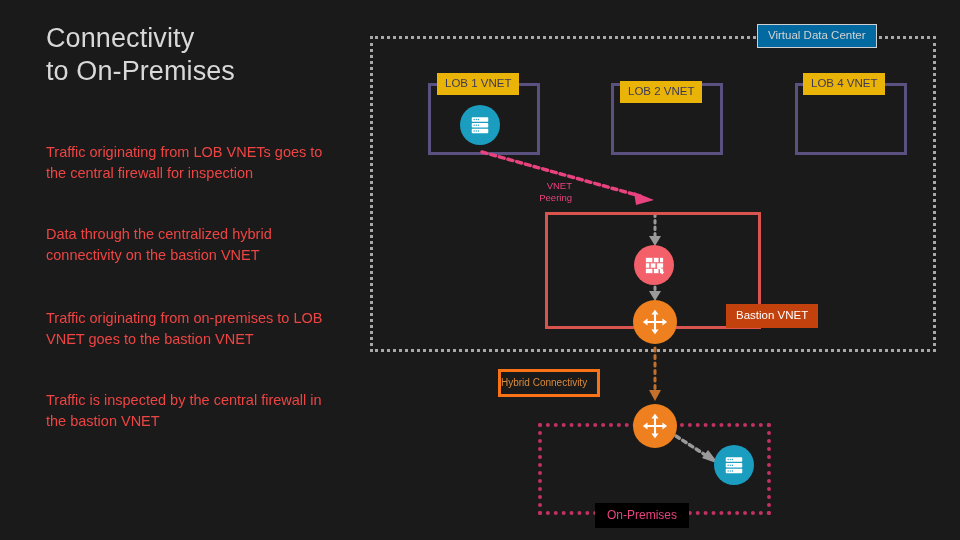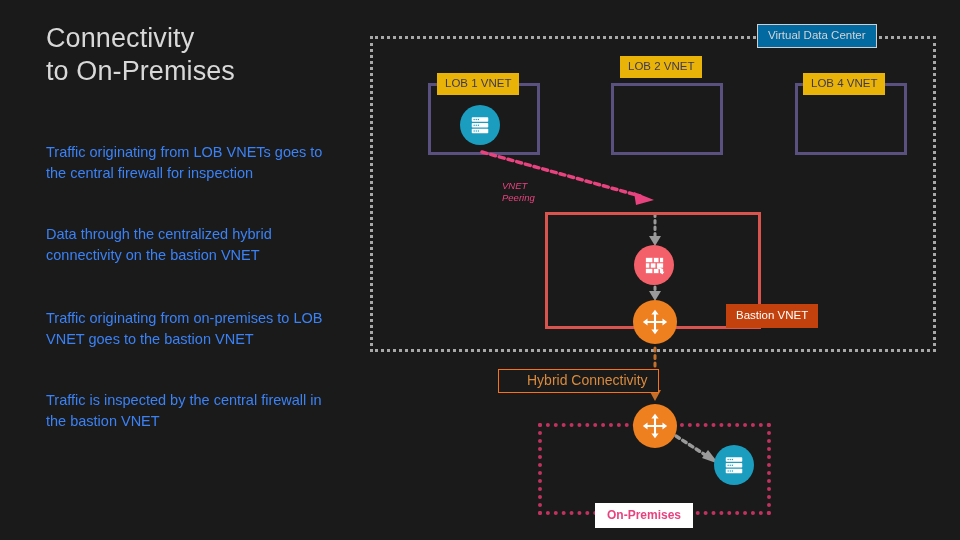--- a/index.html
+++ b/index.html
@@ -15,21 +15,21 @@
   
   .title{
     position:absolute;left:46px;top:22px;width:300px;
     color:#d8d8d8;font-size:27px;line-height:33px;font-weight:400;
     letter-spacing:0.1px;
   }
   .title .l2{display:block;}
 
   .para{
     position:absolute;left:46px;width:288px;
-    color:#3b82f6;font-size:14.5px;line-height:21px;font-weight:400;
+    color:#ef4444;font-size:14.5px;line-height:21px;font-weight:400;
   }
   .p1{top:142px;}
   .p2{top:224px;}
   .p3{top:308px;}
   .p4{top:390px;}
 
   
   .vdc-box{
     position:absolute;left:370px;top:36px;width:566px;height:316px;
     border:3px dotted #a8a8a8;
@@ -57,21 +57,21 @@
 
   .lob-label{
     position:absolute;
     background:#eab308;color:#3d3a55;
     font-size:11.5px;line-height:13px;
     padding:4px 8px 5px 8px;
     white-space:nowrap;
     text-align:center;
   }
   .lbl1{left:437px;top:73px;}
-  .lbl2{left:620px;top:56px;}
+  .lbl2{left:620px;top:81px;}
   .lbl3{left:803px;top:73px;}
 
   
   .circ{
     position:absolute;border-radius:50%;
     display:flex;align-items:center;justify-content:center;
   }
   .teal{background:#1b9dc0;}
   .red{background:#f4606a;}
   .orange{background:#ef8020;}
@@ -90,41 +90,41 @@
   .bastion-label{
     position:absolute;left:726px;top:304px;
     background:#c2410c;color:#ffffff;
     font-size:11.5px;line-height:13px;
     padding:5px 10px 6px 10px;white-space:nowrap;
   }
 
   
   .hybrid-label{
     position:absolute;left:498px;top:369px;
-    border:1px solid #f97316;color:#d98a3c;
-    font-size:14px;line-height:13px;
-    padding:4px 10px 5px 28px;white-space:nowrap;background:#1a1a1a;
+    border:3px solid #f97316;color:#d98a3c;
+    font-size:10px;line-height:13px;
+    padding:4px 10px 5px 0;white-space:nowrap;background:#1a1a1a;
   }
 
   
   .onprem-box{
     position:absolute;left:538px;top:423px;width:233px;height:92px;
     border:4px dotted #c2315f;box-sizing:border-box;
   }
   .onprem-label{
     position:absolute;left:595px;top:503px;
-    background:#ffffff;color:#e8437f;
+    background:#000000;color:#e8437f;
     font-size:12px;line-height:14px;
-    padding:5px 12px 6px 12px;white-space:nowrap;font-weight:bold;
+    padding:5px 12px 6px 12px;white-space:nowrap;
   }
 
   
   .peering-text{
     position:absolute;left:502px;top:180px;width:70px;
-    color:#e8437f;font-size:9.5px;line-height:11.5px;text-align:left;font-style:italic;
+    color:#e8437f;font-size:9.5px;line-height:11.5px;text-align:right;
   }
 
   svg.overlay{position:absolute;left:0;top:0;width:960px;height:540px;pointer-events:none;}
 </style>
 </head>
 <body>
 
 <div class="stage">
 
   <div class="title">

